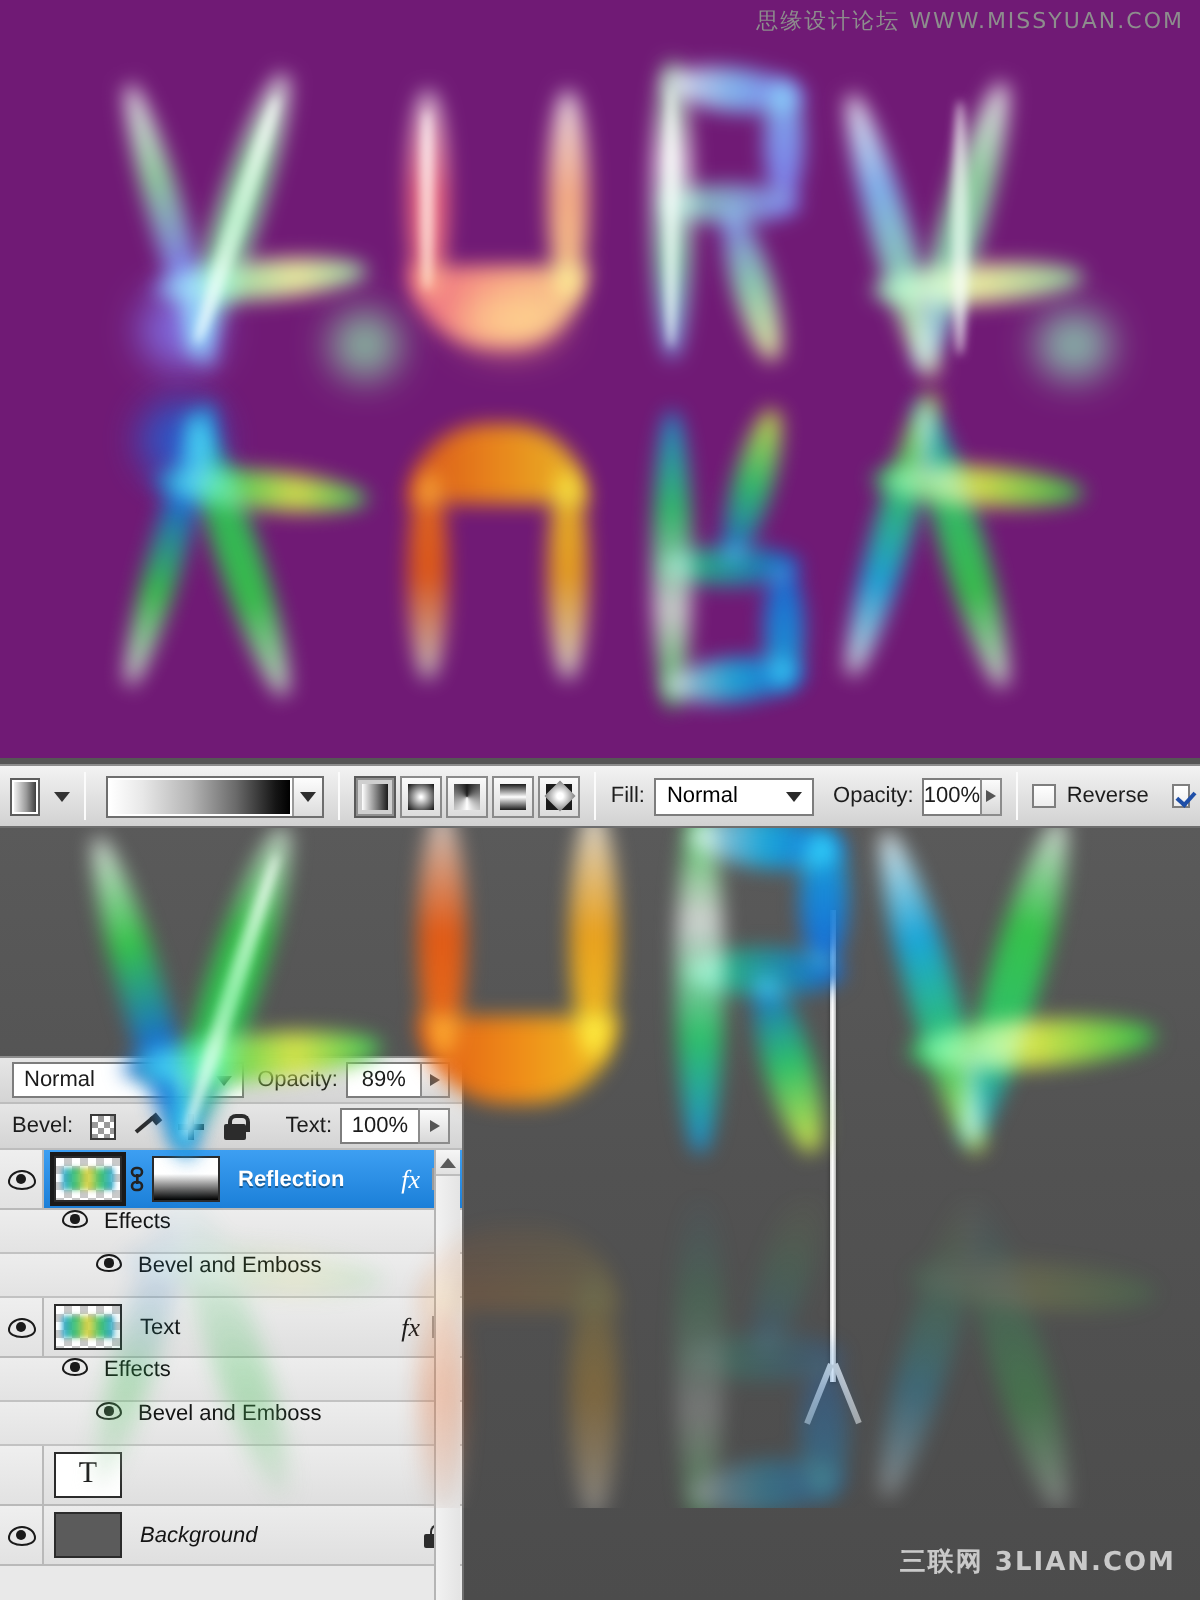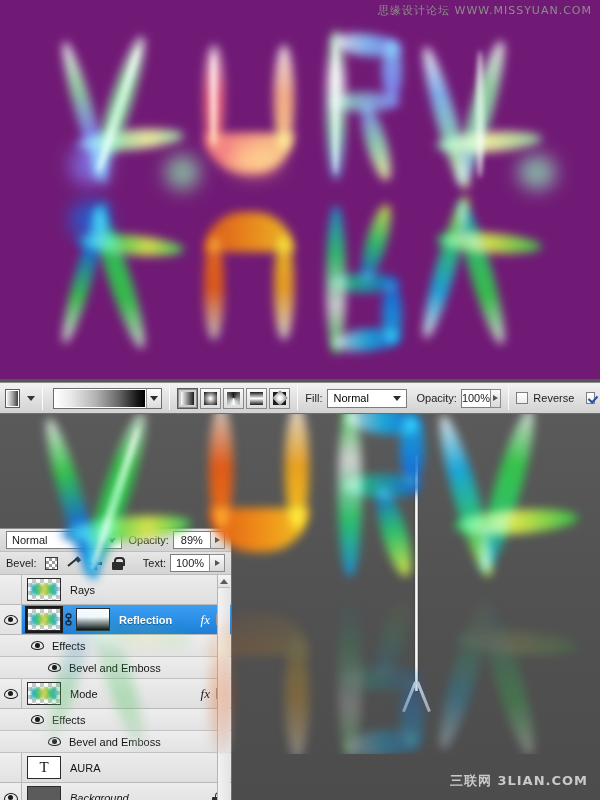--- a/index.html
+++ b/index.html
@@ -240,21 +240,21 @@
     background:linear-gradient(180deg,#e8e8e8,#cfcfcf); border:1px solid #9b9b9b;
     display:flex;align-items:center;justify-content:center; flex:0 0 11px;
   }
   .disc i{ width:0;height:0;border-left:3.5px solid transparent;border-right:3.5px solid transparent;border-bottom:4px solid #333; display:block; }
   .locksm{ width:11px;height:12px;margin-right:8px;position:relative;flex:0 0 11px; }
   .locksm::before{ content:""; position:absolute; left:0px; top:5px; width:11px;height:7px;background:#2c2c2c;border-radius:1px; }
   .locksm::after{ content:""; position:absolute; left:2.5px; top:0px; width:6px;height:6px;border:1.6px solid #2c2c2c;border-bottom:none;border-radius:4px 4px 0 0; }
 
   
   .sub-row{
-    display:flex; align-items:center; height:22px;
+    display:flex; height:22px;
     border-bottom:1px solid #c2c2c2;
     background:linear-gradient(180deg,#ededed,#e3e3e3);
   }
   .sub-eye{ width:13px;height:9px;position:relative;margin-left:0px; }
   .sub-eye::before{ content:""; position:absolute; inset:0; border:1.5px solid #1a1a1a;
         border-radius:50% 50% 50% 50%/60% 60% 40% 40%; }
   .sub-eye::after{ content:""; position:absolute; left:4px;top:2.2px;width:4.5px;height:4.5px;border-radius:50%;background:#1a1a1a; }
   .sub-label{ margin-left:8px; color:#141414; }
   .indent1{ padding-left:31px; }
   .indent2{ padding-left:48px; }
@@ -509,29 +509,20 @@
     </div>
     <span class="lp-lbl" style="margin-left:auto;">Text:</span>
     <div class="lp-num">100%</div>
     <div class="spin" style="height:18px;">
         <i></i>
       </div>
   </div>
 
   <div class="layer-list">
 
-    <div class="layer-row">
-      <div class="eyecell">
-          <span class="eye off"></span>
-        </div>
-      <div class="thumb">
-          <span class="mini"></span>
-        </div>
-      <span class="layer-name">Rays</span>
-    </div>
 
     <div class="layer-row selected">
       <div class="eyecell">
           <span class="eye"></span>
         </div>
       <div class="thumb sel-outline">
           <span class="mini"></span>
         </div>
       <span class="linkicon">
         <svg width="9" height="13" viewBox="0 0 9 13">
@@ -557,21 +548,21 @@
       <span class="sub-label">Bevel and Emboss</span>
     </div>
 
     <div class="layer-row">
       <div class="eyecell">
           <span class="eye"></span>
         </div>
       <div class="thumb">
           <span class="mini"></span>
         </div>
-      <span class="layer-name">Mode</span>
+      <span class="layer-name">Text</span>
       <span class="fx">fx</span>
       <span class="disc">
           <i></i>
         </span>
     </div>
 
     <div class="sub-row indent1">
       <span class="sub-eye"></span>
       <span class="sub-label">Effects</span>
     </div>
@@ -580,21 +571,20 @@
       <span class="sub-label">Bevel and Emboss</span>
     </div>
 
     <div class="layer-row">
       <div class="eyecell">
           <span class="eye off"></span>
         </div>
       <div class="thumb text-thumb">
         <span>T</span>
       </div>
-      <span class="layer-name">AURA</span>
     </div>
 
     <div class="layer-row">
       <div class="eyecell">
           <span class="eye"></span>
         </div>
       <div class="thumb bg-thumb"></div>
       <span class="layer-name italic">Background</span>
       <span class="locksm"></span>
     </div>

